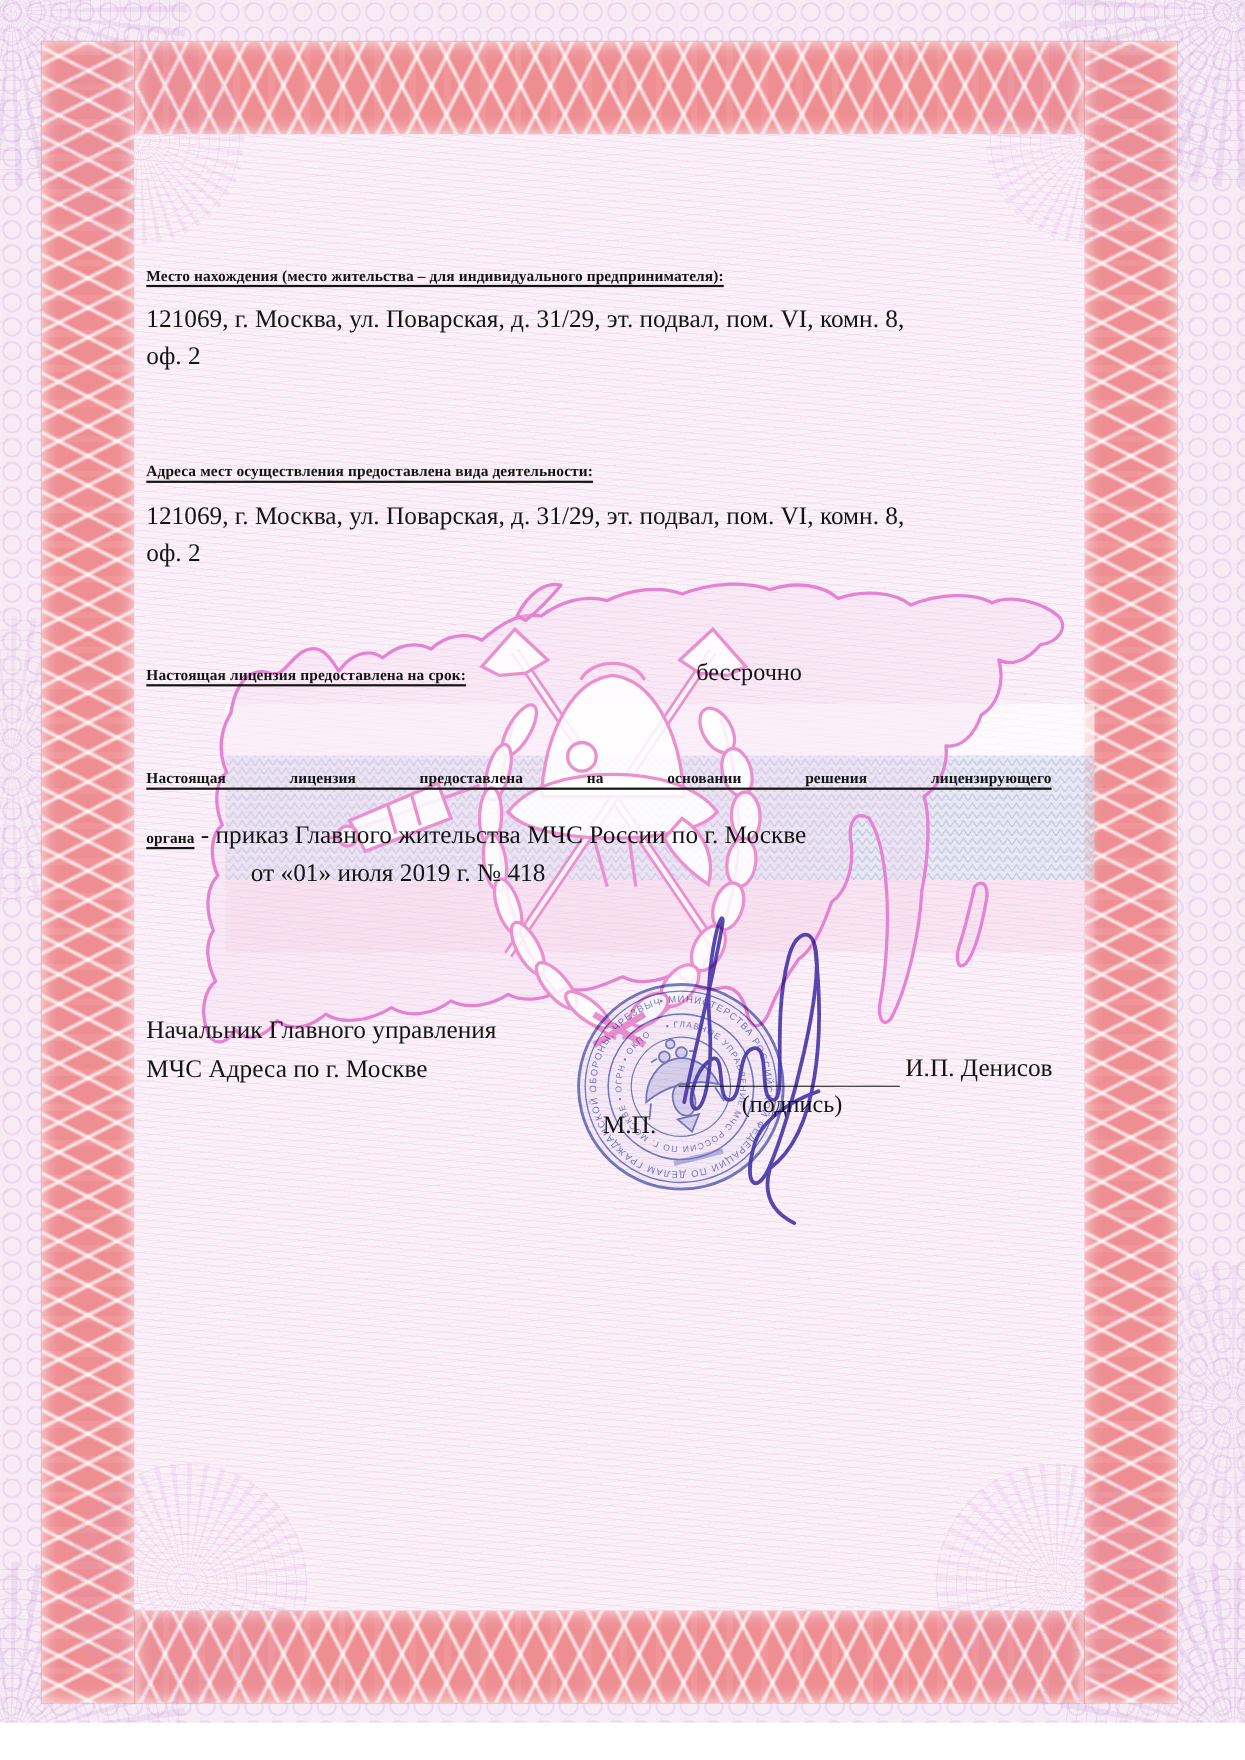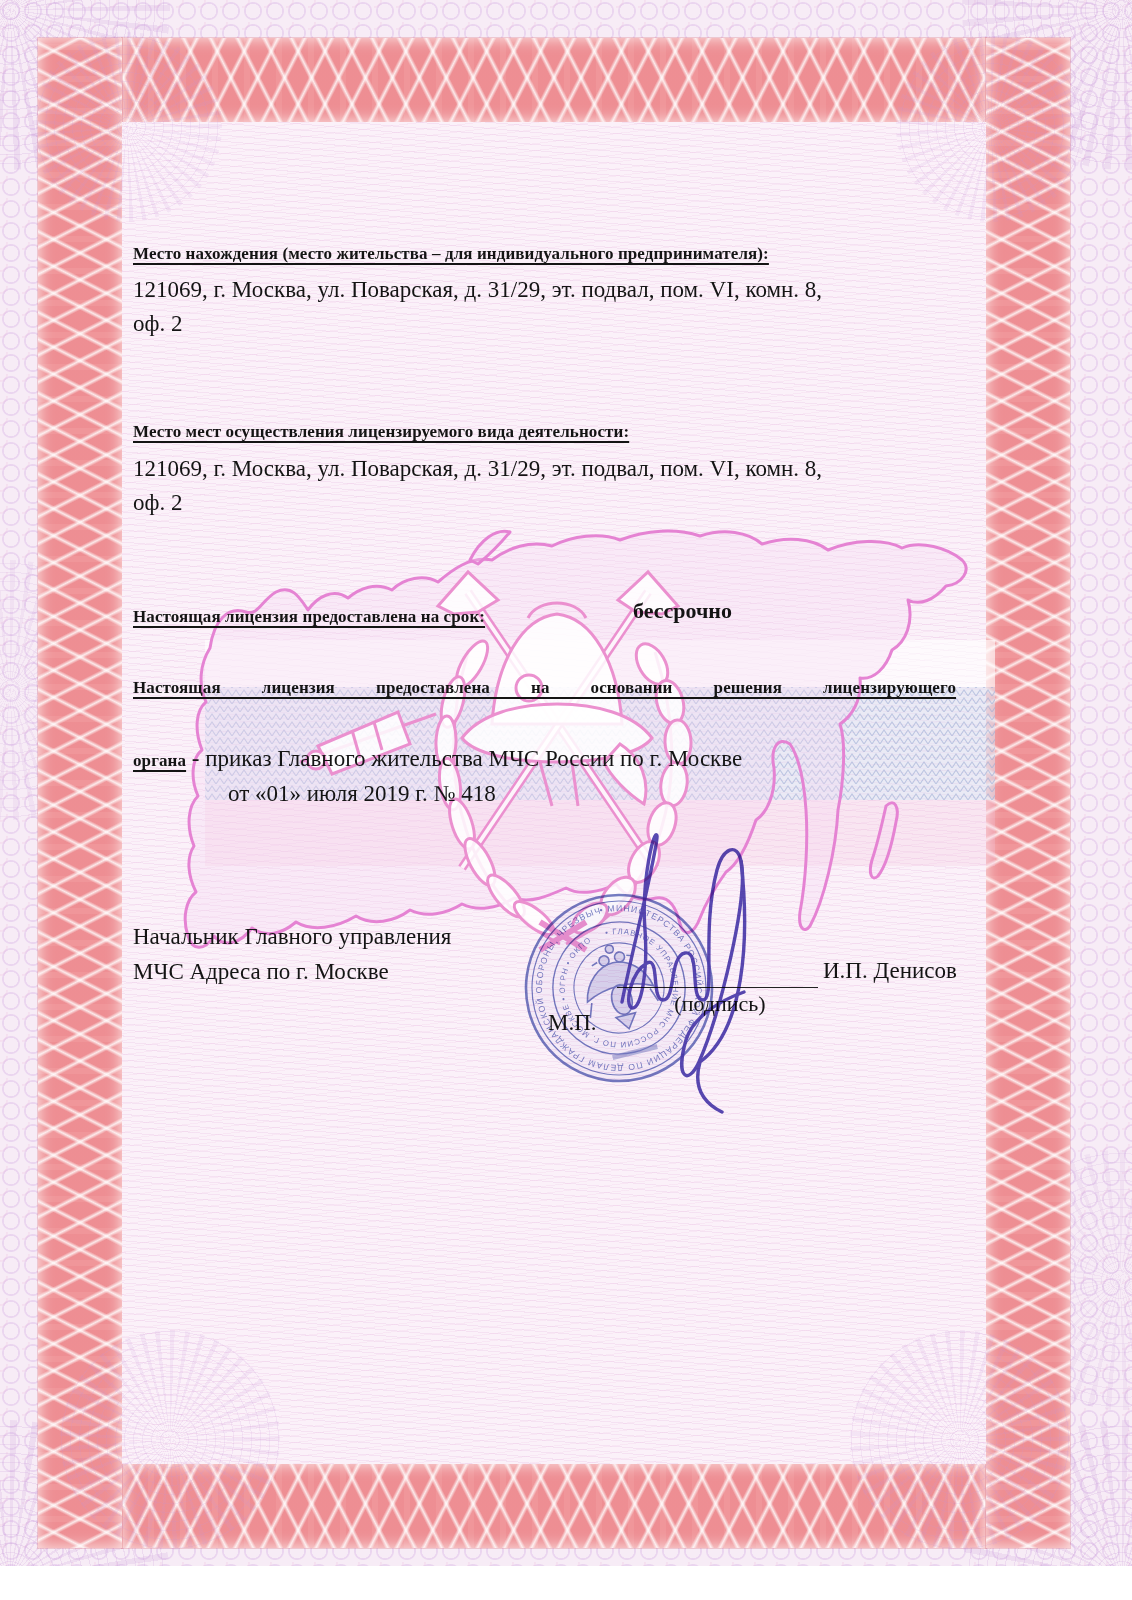--- a/index.html
+++ b/index.html
@@ -49,30 +49,30 @@
   .inner{
     position:absolute;left:122px;top:122px;width:864px;height:1342px;
     background-color:#fbf1f9;
     background-image:
       repeating-linear-gradient(5deg, rgba(231,190,226,.30) 0 1px, transparent 1px 6px),
       repeating-linear-gradient(-7deg, rgba(240,200,230,.24) 0 1px, transparent 1px 7px);
   }
   .white-strip{position:absolute;left:0;top:1566px;width:1132px;height:34px;background:#ffffff;}
   
   .t{position:absolute;white-space:nowrap;font-size:23px;line-height:1.25;}
-  .hu{font-weight:bold;text-decoration:underline;text-underline-offset:4px;text-decoration-thickness:2px;font-size:17px;letter-spacing:.1px;}
+  .hu{font-weight:bold;text-decoration:underline;text-underline-offset:4px;text-decoration-thickness:2px;font-size:14px;letter-spacing:.1px;}
   #h-loc{left:133px;top:243px;}
   #loc1{left:133px;top:276px;}
   #loc2{left:133px;top:310px;}
   #h-addr{left:133px;top:421px;}
   #addr1{left:133px;top:455px;}
   #addr2{left:133px;top:489px;}
   #h-term{left:133px;top:606px;}
-  #term-val{left:633px;top:597px;font-weight:bold;font-size:22px;}
-  #basis1{left:133px;top:677px;width:823px;white-space:normal;text-align:justify;text-align-last:justify;}
+  #term-val{left:633px;top:597px;font-weight:normal;font-size:22px;}
+  #basis1{left:133px;top:700px;width:823px;white-space:normal;text-align:justify;text-align-last:justify;}
   #basis2{left:133px;top:745px;}
   #basis3{left:228px;top:780px;}
   #sig1{left:133px;top:923px;font-family:Liberation Serif, serif;}
   #sig2{left:133px;top:958px;}
   #name{left:823px;top:957px;text-align:center;}
   #sigline{position:absolute;left:617px;top:987px;width:201px;border-top:1.6px solid #222;}
   #caption{left:640px;top:990px;width:160px;text-align:center;font-size:22px;}
   #mp{left:548px;top:1009px;}
   svg{position:absolute;left:0;top:0;}
   .topmost{pointer-events:none;}
@@ -189,21 +189,21 @@
       <line x1="540" y1="922" x2="586" y2="950" stroke-width="6"></line>
       <line x1="586" y1="922" x2="540" y2="950" stroke-width="6"></line>
     </g>
   </g>
 </svg>
 
 <div class="t hu" id="h-loc">Место нахождения (место жительства – для индивидуального предпринимателя):</div>
 <div class="t" id="loc1">121069, г. Москва, ул. Поварская, д. 31/29, эт. подвал, пом. VI, комн. 8,</div>
 <div class="t" id="loc2">оф. 2</div>
 
-<div class="t hu" id="h-addr">Место мест осуществления лицензируемого вида деятельности:</div>
+<div class="t hu" id="h-addr">Адреса мест осуществления предоставлена вида деятельности:</div>
 <div class="t" id="addr1">121069, г. Москва, ул. Поварская, д. 31/29, эт. подвал, пом. VI, комн. 8,</div>
 <div class="t" id="addr2">оф. 2</div>
 
 <div class="t hu" id="h-term">Настоящая лицензия предоставлена на срок:</div>
 <div class="t" id="term-val">бессрочно</div>
 
 <div class="t hu" id="basis1">Настоящая  лицензия  предоставлена на  основании  решения лицензирующего</div>
 <div class="t" id="basis2"><span class="hu">органа</span><span style="white-space:pre;"> - </span><span>приказ Главного жительства МЧС России по г. Москве</span></div>
 <div class="t" id="basis3">от «01» июля 2019 г. № 418</div>
 

